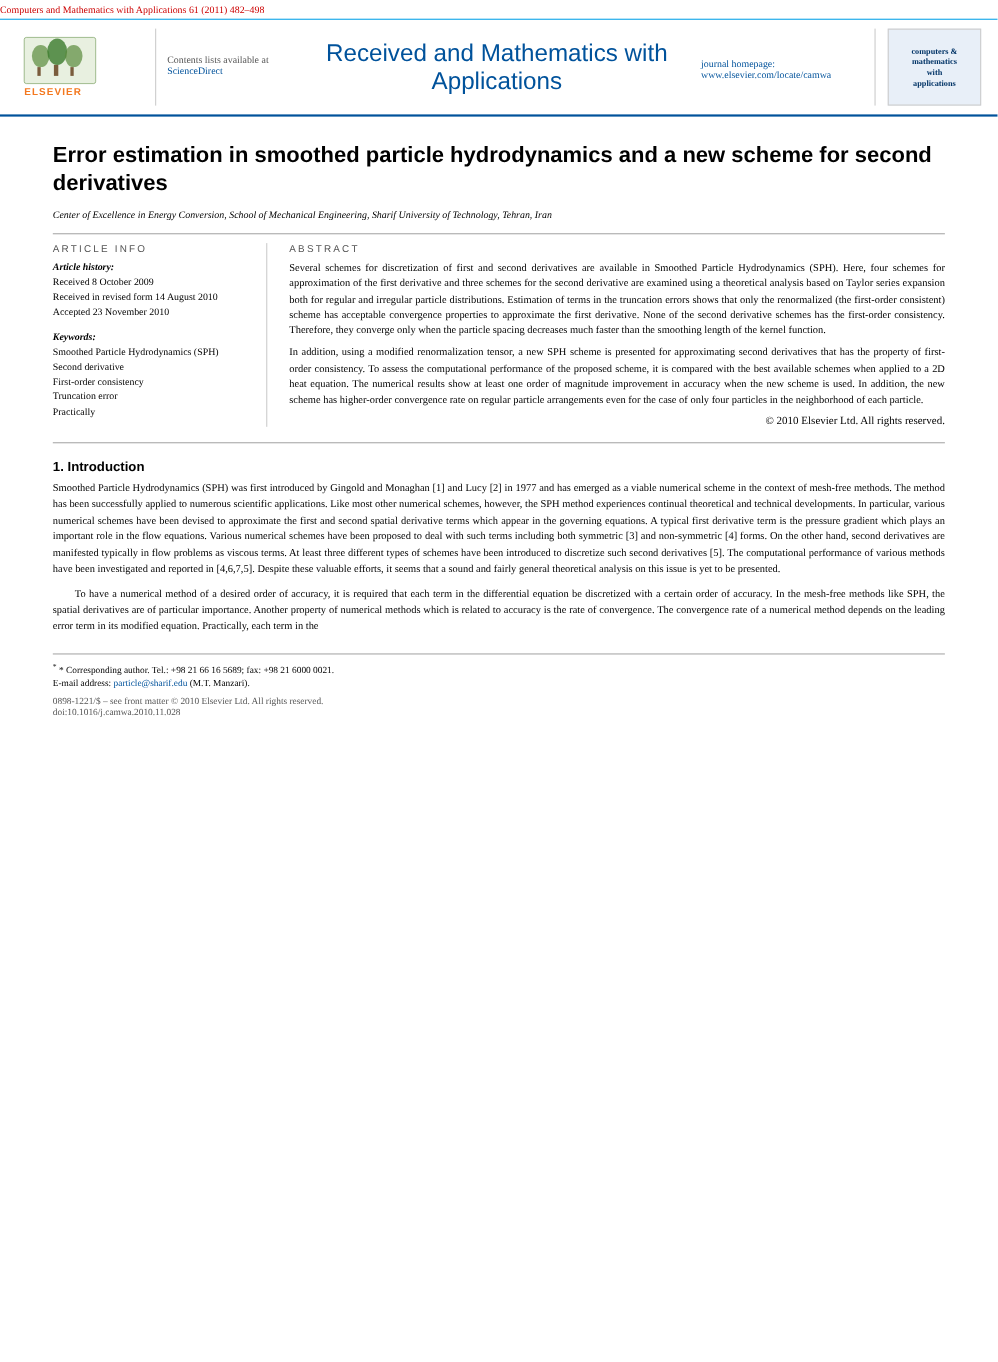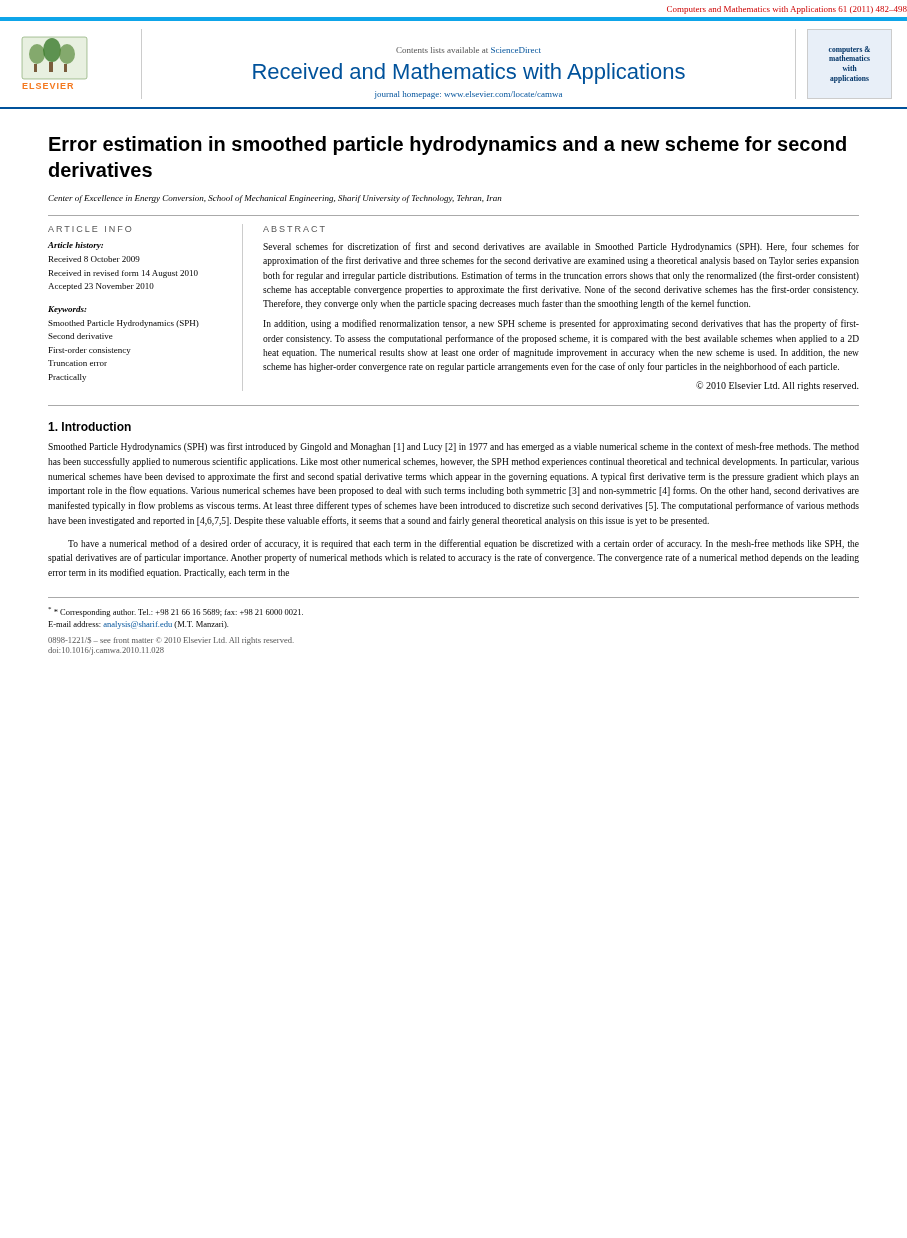--- a/index.html
+++ b/index.html
@@ -7,25 +7,25 @@
       background: #fff;
       font-family: 'Times New Roman', Times, serif;
       font-size: 10px;
       color: #000;
       width: 907px;
       min-height: 1238px;
     }
 
     
     .top-bar {
-      text-align: right;
+      text-align: left;
       padding: 4px 0 3px;
       font-size: 9px;
       color: #c00;
-      border-bottom: 4px solid #0ea5e9;
+      border-bottom: 1px solid #0ea5e9;
     }
 
     
     .journal-header {
       display: flex;
       align-items: stretch;
       border-bottom: 2px solid #00529b;
       padding: 8px 12px;
     }
     .journal-header-left {
@@ -36,24 +36,25 @@
       border-right: 1px solid #ccc;
       padding-right: 10px;
     }
     .elsevier-logo {
       width: 110px;
       height: 65px;
     }
     .journal-header-center {
       flex: 1;
       display: flex;
-      flex-direction: column;
+      flex-direction: row;
       align-items: center;
       justify-content: flex-end;
       padding: 0 10px;
+      gap: 15px;
     }
     .contents-line {
       font-size: 9px;
       color: #555;
       margin-bottom: 4px;
     }
     .journal-title-main {
       font-size: 22px;
       font-weight: normal;
       color: #00529b;
@@ -344,21 +345,21 @@
   </div>
 
   <hr class="footer-divider">
   <div class="footnote">
     <div>
       <sup>*</sup>
       <span>* Corresponding author. Tel.: +98 21 66 16 5689; fax: +98 21 6000 0021.</span>
     </div>
     <div>
       <span>E-mail address:</span>
-      <span style="color:#00529b;">analysis@sharif.edu</span>
+      <span style="color:#00529b;">particle@sharif.edu</span>
       <span>(M.T. Manzari).</span>
     </div>
   </div>
   <div class="footer-bottom">
     <div>0898-1221/$ – see front matter © 2010 Elsevier Ltd. All rights reserved.</div>
     <div>doi:10.1016/j.camwa.2010.11.028</div>
   </div>
 
 </div>
 

